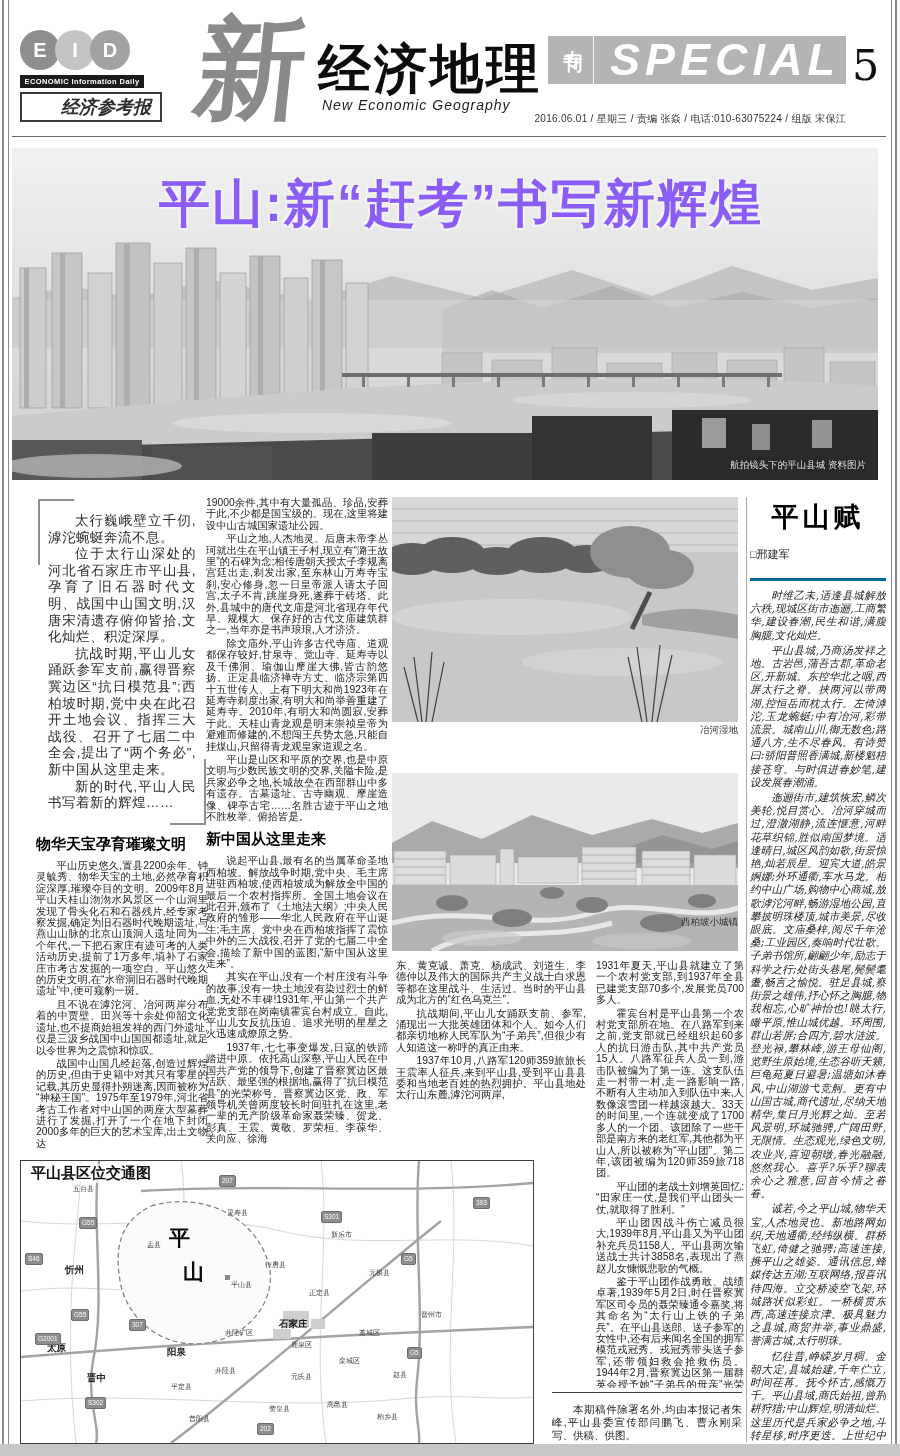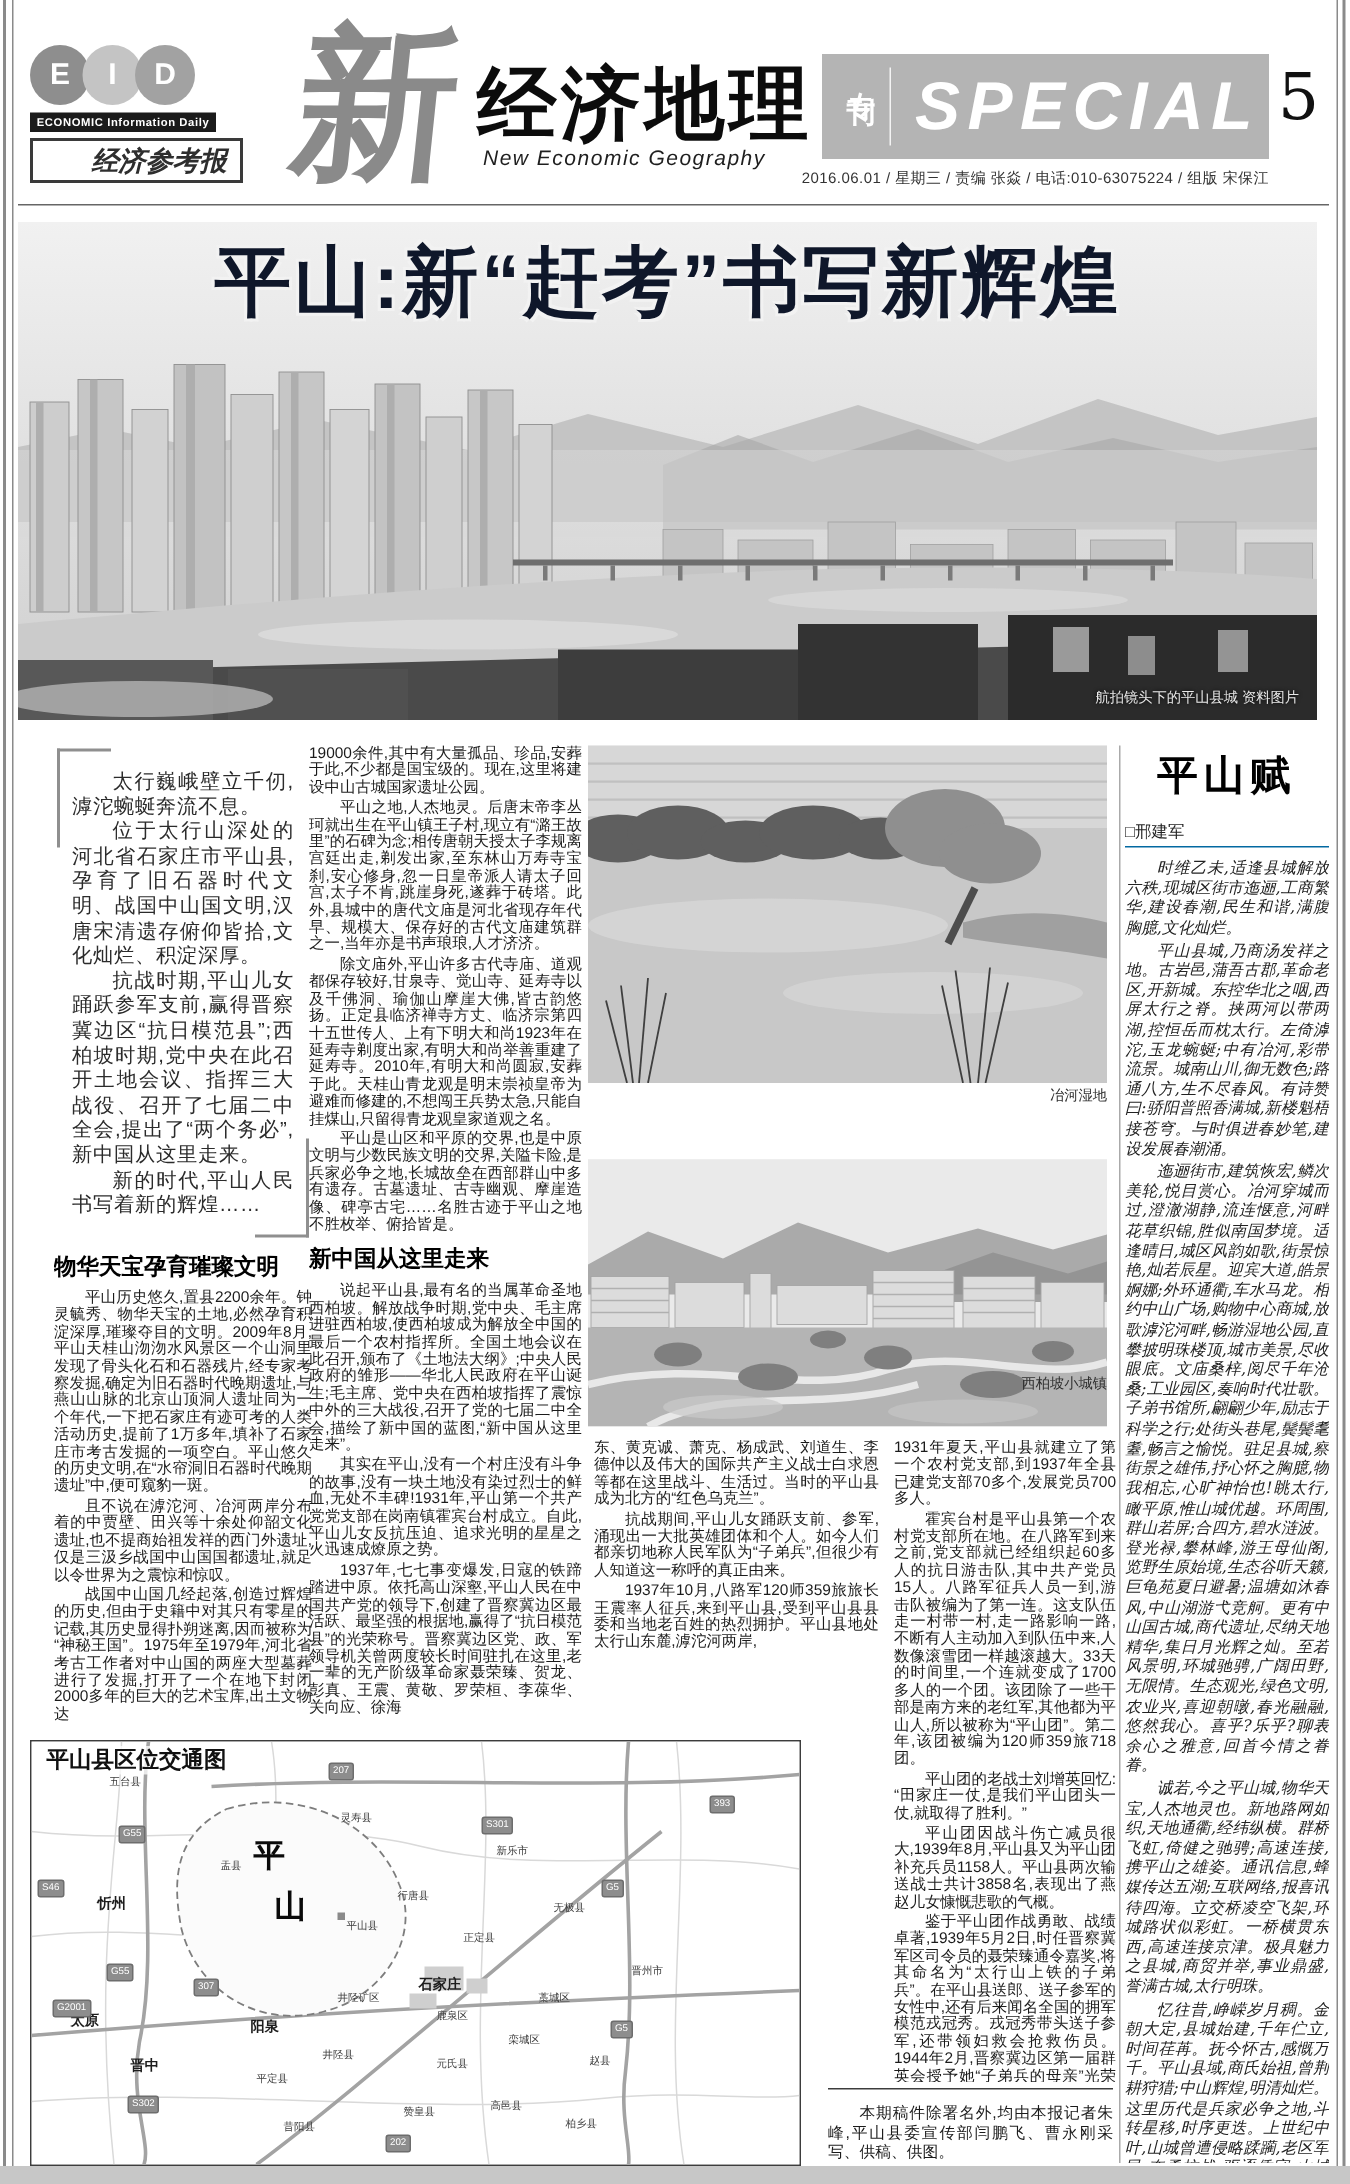--- a/index.html
+++ b/index.html
@@ -13,54 +13,54 @@
               display:flex;align-items:center;justify-content:center;margin-right:-5px;}
   .c1{background:#8e8e8e;} .c2{background:#c4c4c4;} .c3{background:#a2a2a2;}
   .eid-bar{margin-top:5px;background:#1b1b1b;color:#fff;font-size:7.5px;font-weight:bold;
            letter-spacing:.4px;text-align:center;line-height:13px;height:13px;width:124px;}
   .paper-box{margin-top:4px;border:2px solid #3a3a3a;width:108px;height:26px;display:flex;align-items:center;
              justify-content:center;font-family:"DejaVu Serif",serif;font-style:italic;font-weight:bold;font-size:18px;color:#2e2e2e;padding-left:30px;}
   .xin{position:absolute;left:196px;top:14px;font-family:"DejaVu Serif",serif;font-weight:bold;
        font-size:110px;line-height:110px;color:#8a8a8a;transform:skewX(-6deg);}
   .sec-title{position:absolute;left:318px;top:34px;font-size:53px;font-weight:900;letter-spacing:3px;color:#0c0c0c;}
   .sec-sub{position:absolute;left:322px;top:97px;font-size:14px;font-style:italic;letter-spacing:1px;color:#1e1e1e;}
-  .special-box{position:absolute;left:548px;top:36px;width:298px;height:70px;background:#b4b4b4;
+  .special-box{position:absolute;left:548px;top:36px;width:298px;height:48px;background:#b4b4b4;
                display:flex;align-items:center;padding-left:12px;box-sizing:border-box;}
   .zhuankan{writing-mode:vertical-rl;color:#fff;font-size:19px;font-weight:bold;letter-spacing:5px;
             border-right:1px solid rgba(255,255,255,.85);padding-right:7px;height:52px;}
   .special-en{color:#fff;font-size:45px;font-weight:bold;font-style:italic;letter-spacing:5px;margin-left:16px;}
   .pagenum{position:absolute;left:852px;top:40px;font-family:"DejaVu Serif",serif;font-size:43px;color:#111;}
   .infoline{position:absolute;right:54px;top:112px;font-size:10px;color:#333;letter-spacing:.3px;}
   .header-rule{position:absolute;left:12px;top:136px;width:874px;height:1px;background:#666;}
   
   .hero{position:absolute;left:12px;top:148px;width:866px;height:332px;overflow:hidden;}
   .hero svg{position:absolute;inset:0;}
-  .hero h1{position:absolute;top:6px;left:0;width:100%;margin:0;text-align:center;font-size:51px;
-           font-weight:900;letter-spacing:2px;color:#0f172a;
+  .hero h1{position:absolute;top:6px;left:0;width:100%;margin:16px;text-align:center;font-size:51px;
+           font-weight:900;letter-spacing:2px;color:#8b5cf6;
            text-shadow:2px 2px 0 #f2f2f2,-2px -2px 0 #f2f2f2,2px -2px 0 #f2f2f2,-2px 2px 0 #f2f2f2;}
   .hero-caption{position:absolute;right:12px;bottom:8px;color:#e8e8e8;font-size:9.5px;text-shadow:0 0 3px #000;}
   
   .col{position:absolute;overflow:hidden;}
   .para{font-size:10.3px;line-height:11.4px;text-align:justify;text-indent:2em;margin:0 0 2px;color:#1b1b1b;}
   .para.cont{text-indent:0;}
   .intro{position:relative;padding:16px 12px 14px 12px;margin-bottom:6px;min-height:300px;}
   .intro:before{content:"";position:absolute;left:2px;top:2px;width:34px;height:64px;
                 border-left:2px solid #8f8f8f;border-top:2px solid #8f8f8f;}
   .intro:after{content:"";position:absolute;right:2px;bottom:2px;width:34px;height:64px;
                border-right:2px solid #8f8f8f;border-bottom:2px solid #8f8f8f;}
   .intro .para{font-size:13.5px;line-height:16.6px;color:#2b2b2b;letter-spacing:.5px;margin:0;}
   .sec-head{font-size:15px;font-weight:bold;margin:8px 0 6px;color:#000;}
   .photo{position:absolute;overflow:hidden;background:#ddd;}
   .photo svg{position:absolute;inset:0;}
   .photo-caption{position:absolute;font-size:9.5px;color:#2e2e2e;text-align:right;}
   
   .fu-col{position:absolute;left:750px;top:497px;width:136px;height:945px;overflow:hidden;}
   .fu-title{font-family:"DejaVu Serif",serif;font-size:27px;font-weight:bold;letter-spacing:4px;
             text-align:center;margin:2px 0 12px;color:#000;}
-  .fu-author{font-size:11px;color:#222;padding-bottom:2px;border-bottom:1px solid #0369a1;margin-bottom:8px;}
+  .fu-author{font-size:11px;color:#222;padding-bottom:16px;border-bottom:3px solid #0369a1;margin-bottom:8px;}
   .fu-body .para{font-family:"DejaVu Serif",serif;font-style:italic;font-size:10.6px;line-height:13.2px;color:#222;}
   
   .map{position:absolute;left:20px;top:1160px;width:512px;height:282px;border:1px solid #3d3d3d;
        background:#fff;overflow:hidden;}
   .map svg{position:absolute;inset:0;}
   .map-title{position:absolute;left:8px;top:3px;font-size:15px;font-weight:bold;color:#111;
              background:rgba(255,255,255,.75);padding:0 2px;}
   .map-label{position:absolute;font-size:7px;color:#3c3c3c;white-space:nowrap;line-height:8px;}
   .map-label.big{font-size:21px;font-weight:bold;color:#0a0a0a;line-height:22px;}
   .map-label.city{font-size:9.5px;font-weight:bold;color:#1d1d1d;line-height:10px;}

